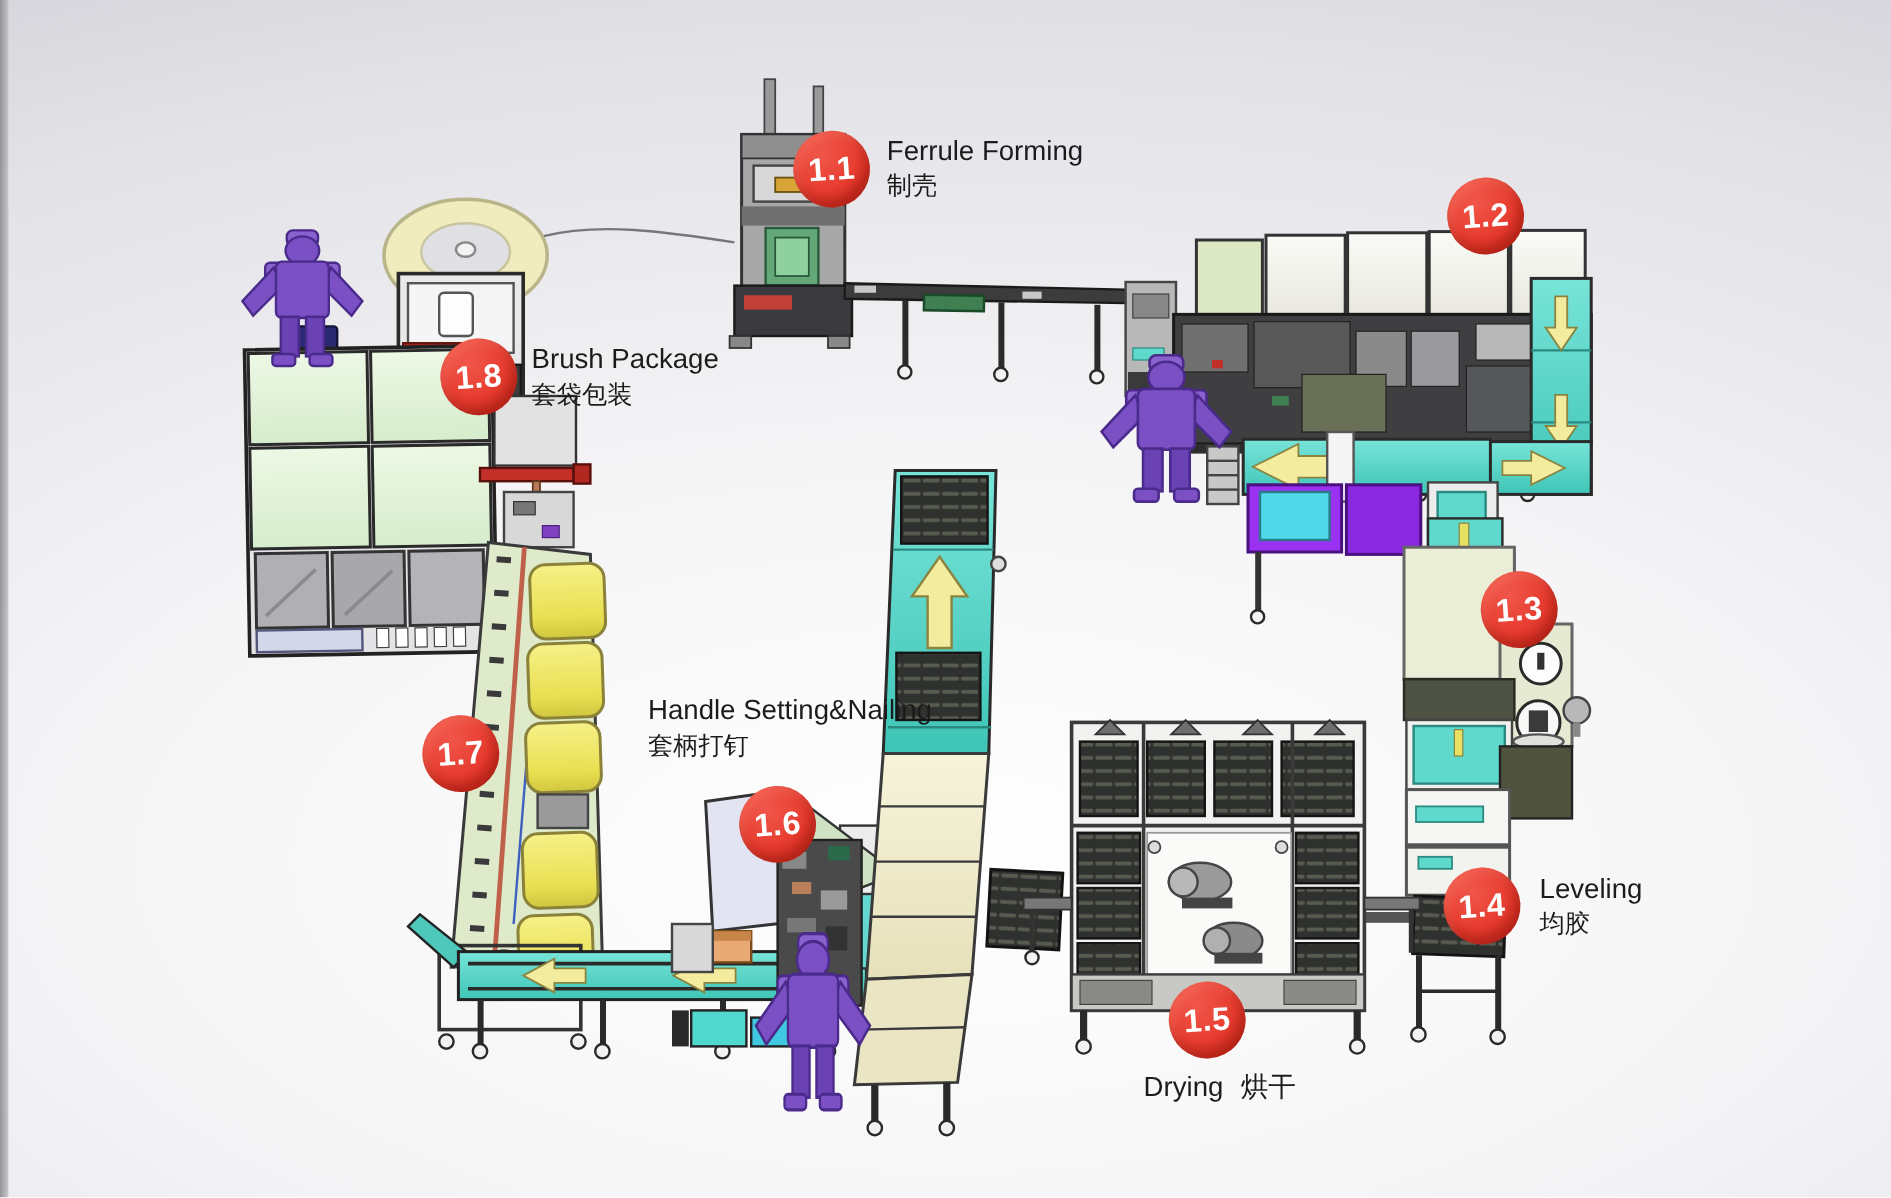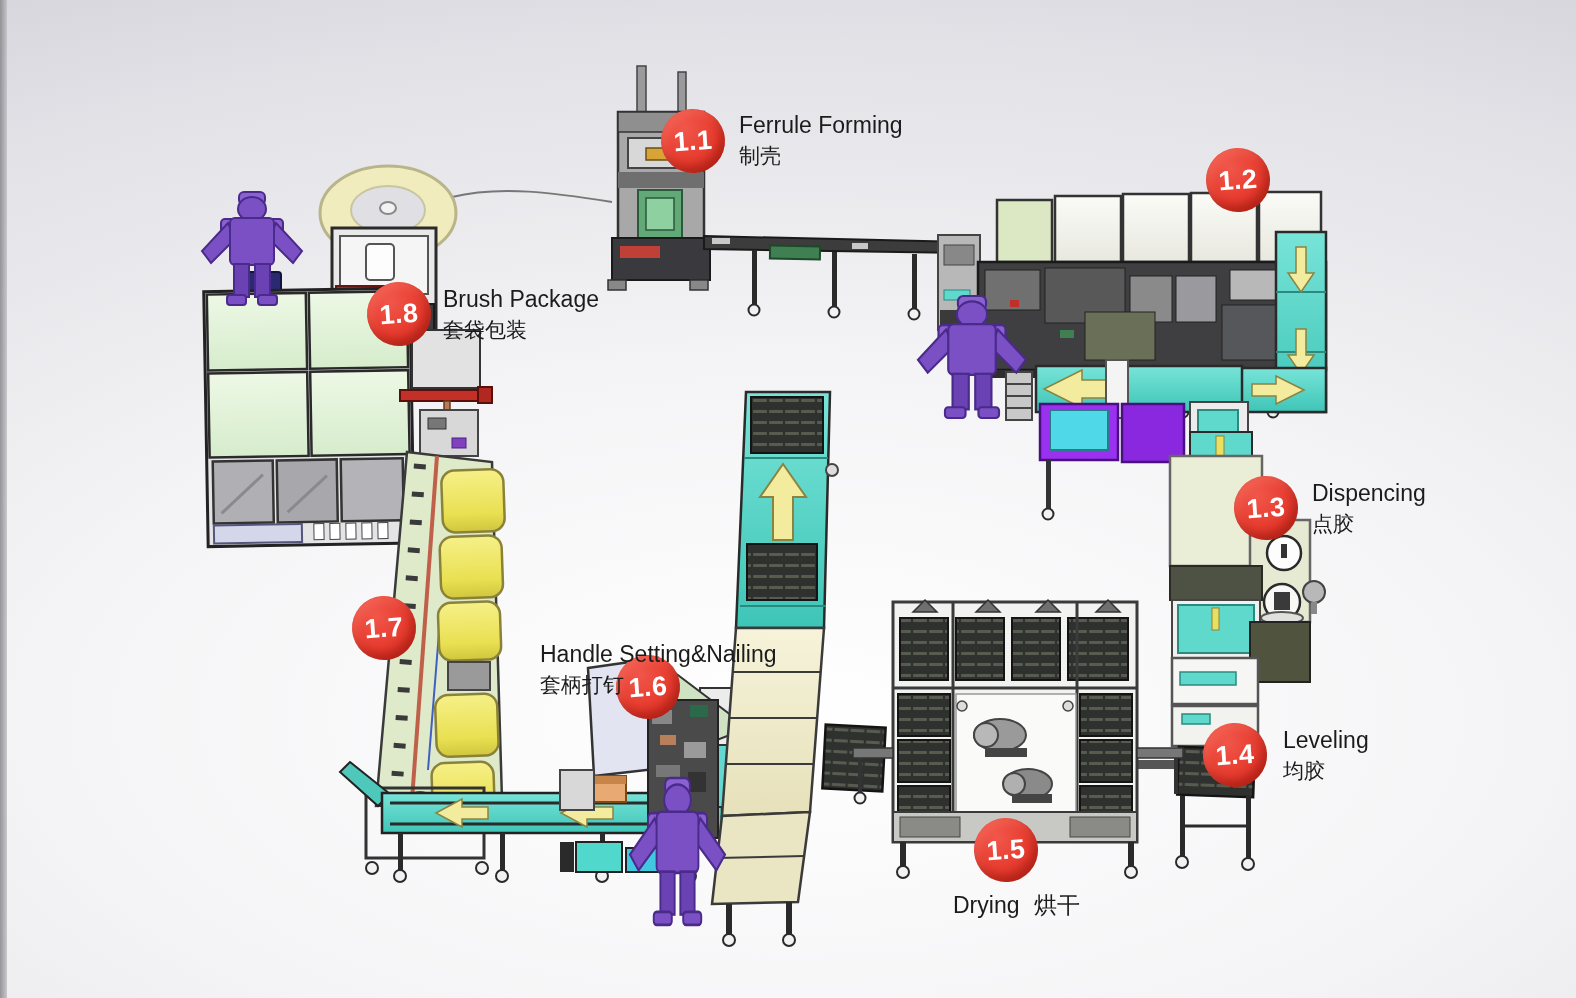--- a/index.html
+++ b/index.html
@@ -371,45 +371,41 @@
     <span class="zh">制壳</span>
   </div>
 
   <div class="badge" style="left:1206px;top:148px;">
       <span>1.2</span>
     </div>
 
   <div class="badge" style="left:1234px;top:476px;">
       <span>1.3</span>
     </div>
-  <div class="slabel" style="left:1312px;top:480px;">
-    <span class="en">Dispencing</span>
-    <span class="zh">点胶</span>
-  </div>
 
   <div class="badge" style="left:1203px;top:723px;">
       <span>1.4</span>
     </div>
   <div class="slabel" style="left:1283px;top:727px;">
     <span class="en">Leveling</span>
     <span class="zh">均胶</span>
   </div>
 
   <div class="badge" style="left:974px;top:818px;">
       <span>1.5</span>
     </div>
   <div class="slabel inline" style="left:953px;top:888px;">
     <span class="en">Drying</span>
     <span class="zh">烘干</span>
   </div>
 
   <div class="badge" style="left:616px;top:655px;">
       <span>1.6</span>
     </div>
-  <div class="slabel" style="left:540px;top:641px;">
+  <div class="slabel" style="left:540px;top:578px;">
     <span class="en">Handle Setting&amp;Nailing</span>
     <span class="zh">套柄打钉</span>
   </div>
 
   <div class="badge" style="left:352px;top:596px;">
       <span>1.7</span>
     </div>
 
   <div class="badge" style="left:367px;top:282px;">
       <span>1.8</span>

